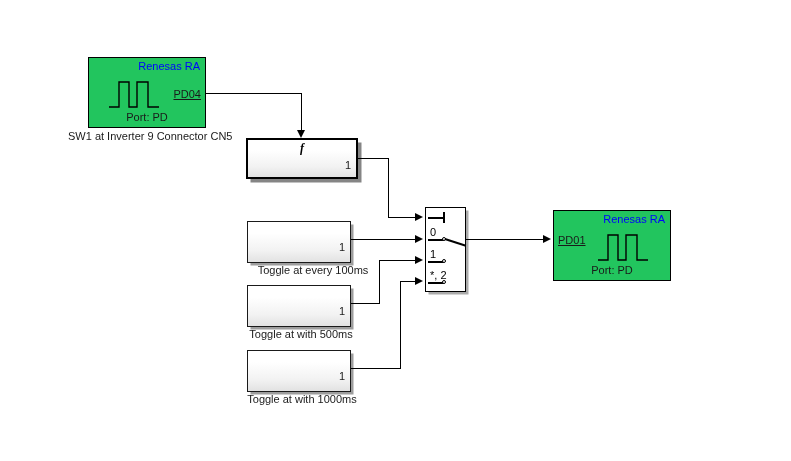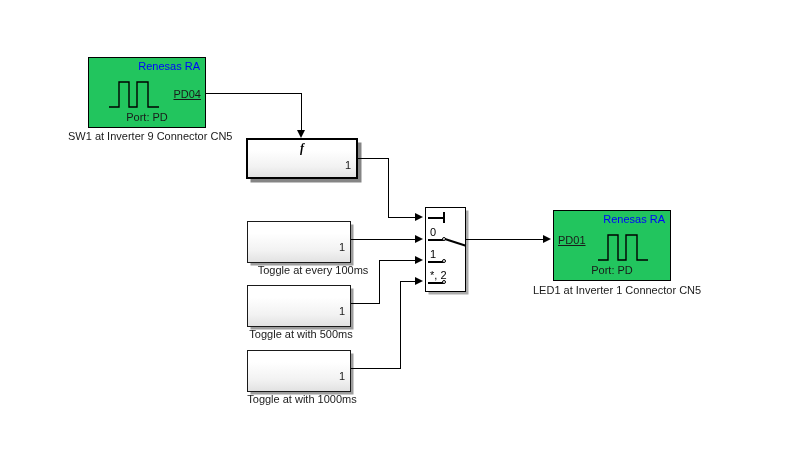--- a/index.html
+++ b/index.html
@@ -274,16 +274,15 @@
   <div class="arrow-r" style="left:543px; top:235px;"></div>
 
   <div class="blk hw-block" style="left:553px; top:210px; width:118px; height:71px;">
     <span class="brand-label">Renesas RA</span>
     <span class="port-label-inner" style="left:4px; top:23px;">PD01</span>
     <svg class="pulse" style="left:42px; top:18px;" width="60" height="36" viewBox="0 0 60 36">
       <polyline points="2,31 12,31 12,6 22,6 22,31 30,31 30,6 41,6 41,31 52,31" fill="none" stroke="#000000" stroke-width="1.4"></polyline>
     </svg>
     <span class="port-caption">Port: PD</span>
   </div>
-  <div class="blk-caption" style="left:533px; top:284px; width:158px;">LED1 at Inverter 1 Connector CN5</div>
 
 
 </div>
 
 </body></html>

